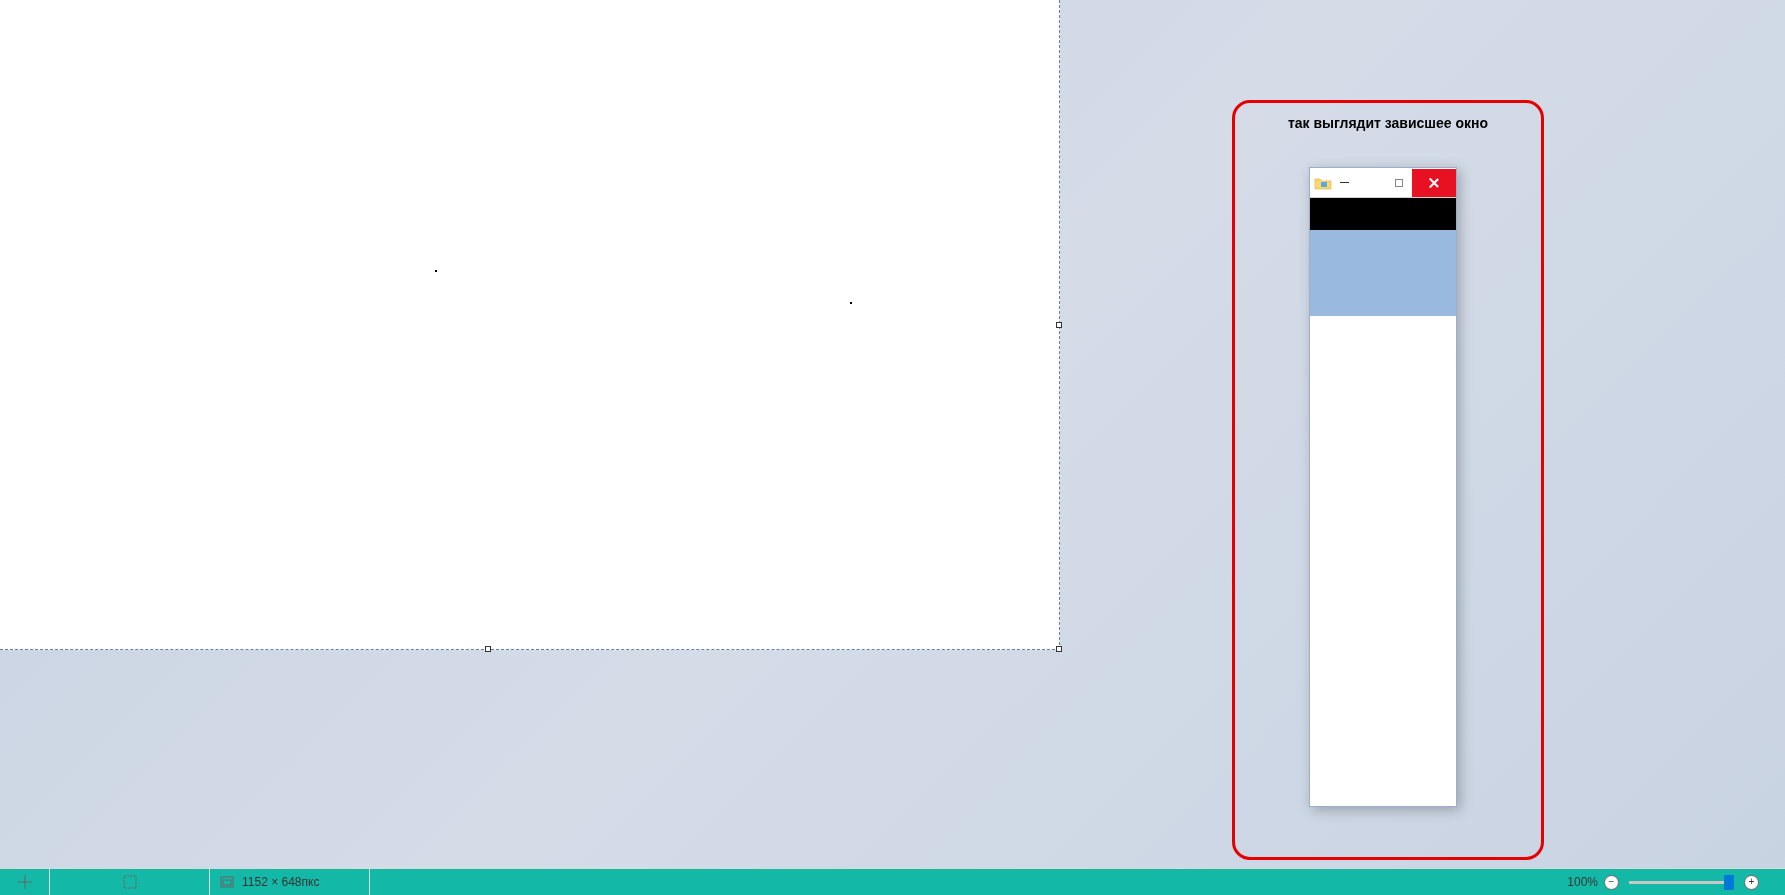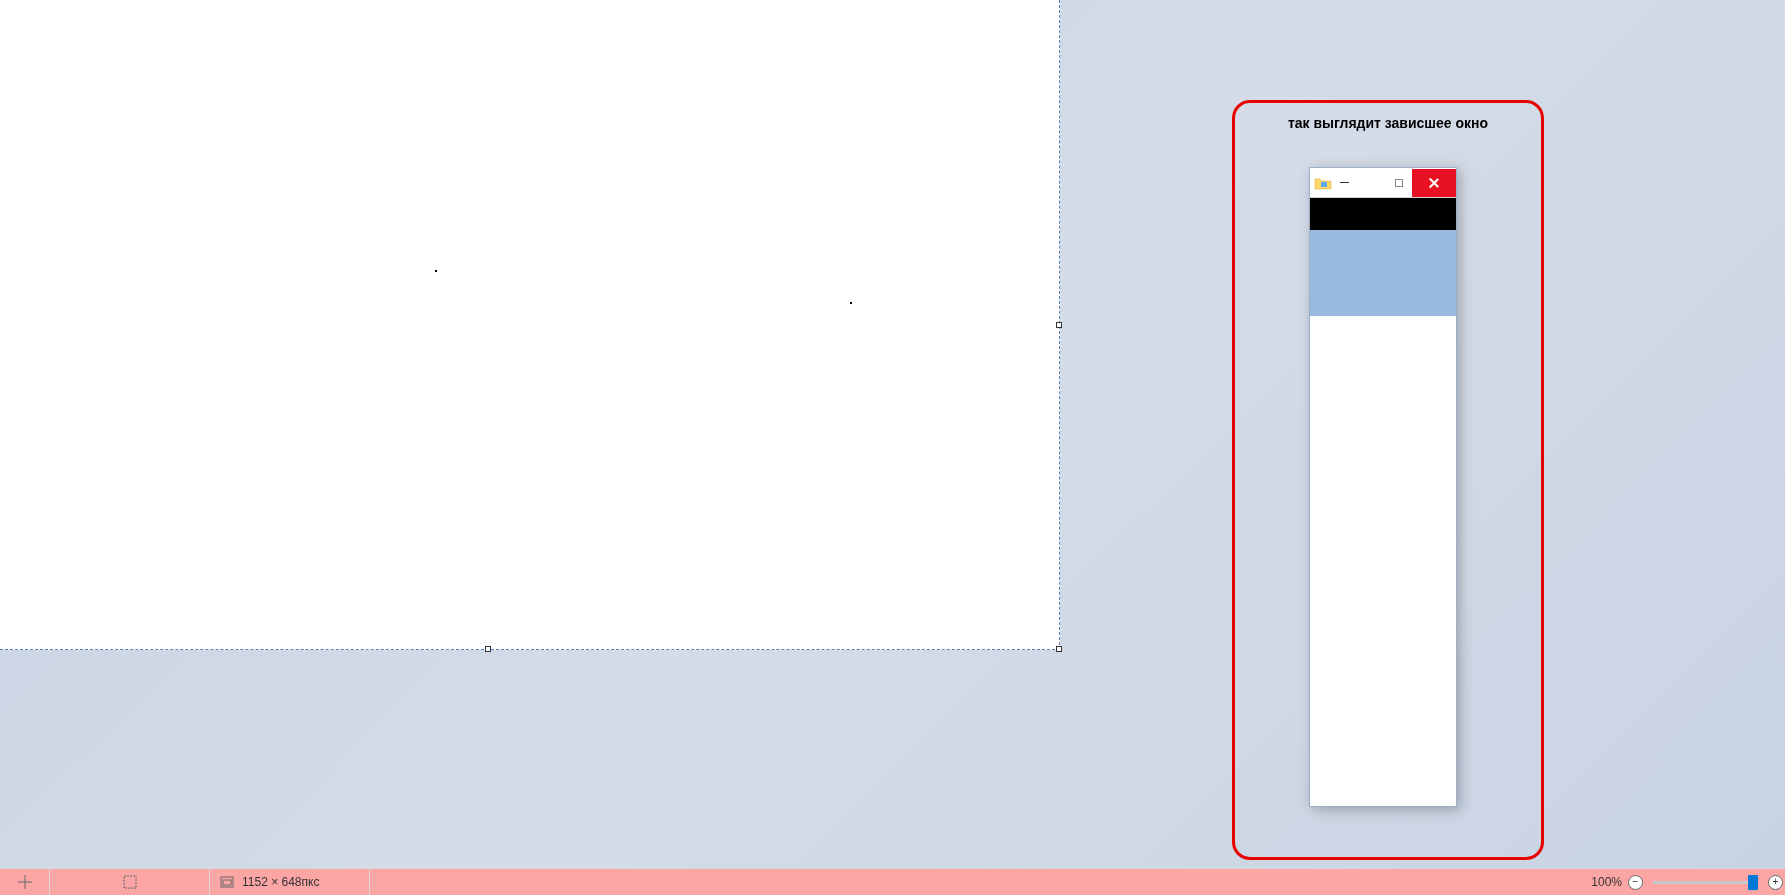--- a/index.html
+++ b/index.html
@@ -181,21 +181,21 @@
       height: 86px;
       background: #9ab9de;
     }
     
     .status-bar {
       position: absolute;
       bottom: 0;
       left: 0;
       right: 0;
       height: 27px;
-      background: #fca5a5;
+      background: #14b8a6;
       border-top: 1px solid #d8d8d8;
       display: flex;
       align-items: center;
       font-size: 12px;
       color: #333;
     }
     
     .status-segment {
       height: 100%;
       display: flex;
@@ -227,21 +227,21 @@
     .dims-icon {
       width: 14px;
       height: 12px;
     }
     
     .status-right {
       margin-left: auto;
       display: flex;
       align-items: center;
       gap: 6px;
-      padding-right: 2px;
+      padding-right: 26px;
       text-align: right;
     }
     
     .zoom-text {
       font-size: 12px;
       color: #333;
     }
     
     .zoom-btn {
       width: 15px;

